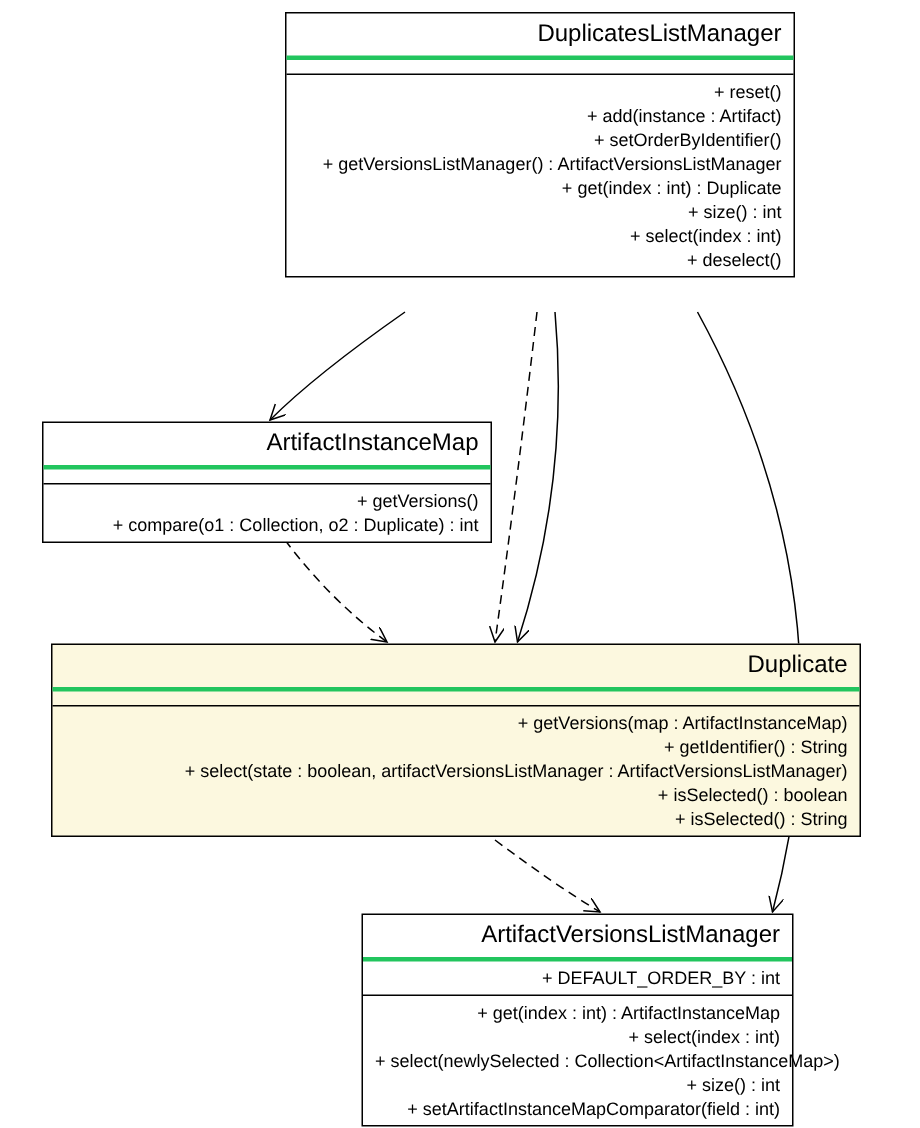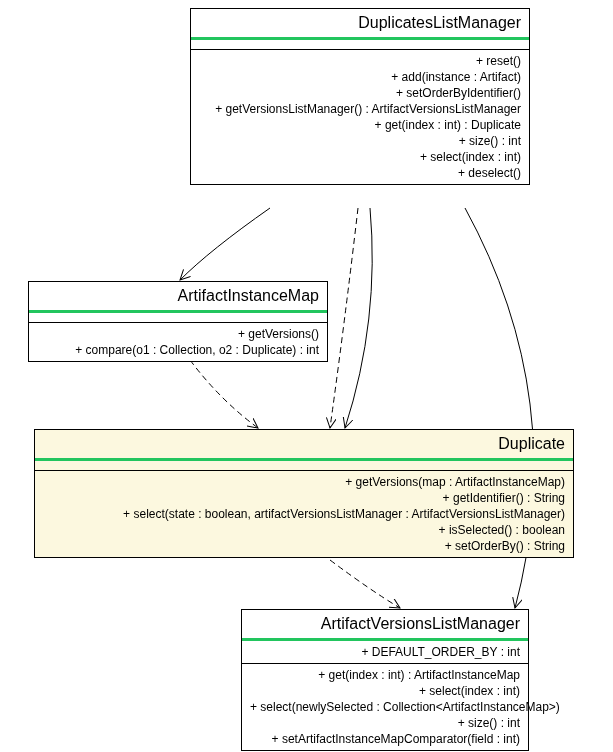--- a/index.html
+++ b/index.html
@@ -98,21 +98,21 @@
 </div>
 
 <div class="uml-class highlighted" style="left:34px; top:429px; width:540px;">
   <div class="uml-title">Duplicate</div>
   <div class="uml-section"></div>
   <div class="uml-section">
     <div class="uml-item">+ getVersions(map : ArtifactInstanceMap)</div>
     <div class="uml-item">+ getIdentifier() : String</div>
     <div class="uml-item">+ select(state : boolean, artifactVersionsListManager : ArtifactVersionsListManager)</div>
     <div class="uml-item">+ isSelected() : boolean</div>
-    <div class="uml-item">+ setOrderBy() : String</div>
+    <div class="uml-item">+ isSelected() : String</div>
   </div>
 </div>
 
 <div class="uml-class" style="left:241px; top:609px; width:288px;">
   <div class="uml-title">ArtifactVersionsListManager</div>
   <div class="uml-section">
     <div class="uml-item">+ DEFAULT_ORDER_BY : int</div>
   </div>
   <div class="uml-section">
     <div class="uml-item">+ get(index : int) : ArtifactInstanceMap</div>

